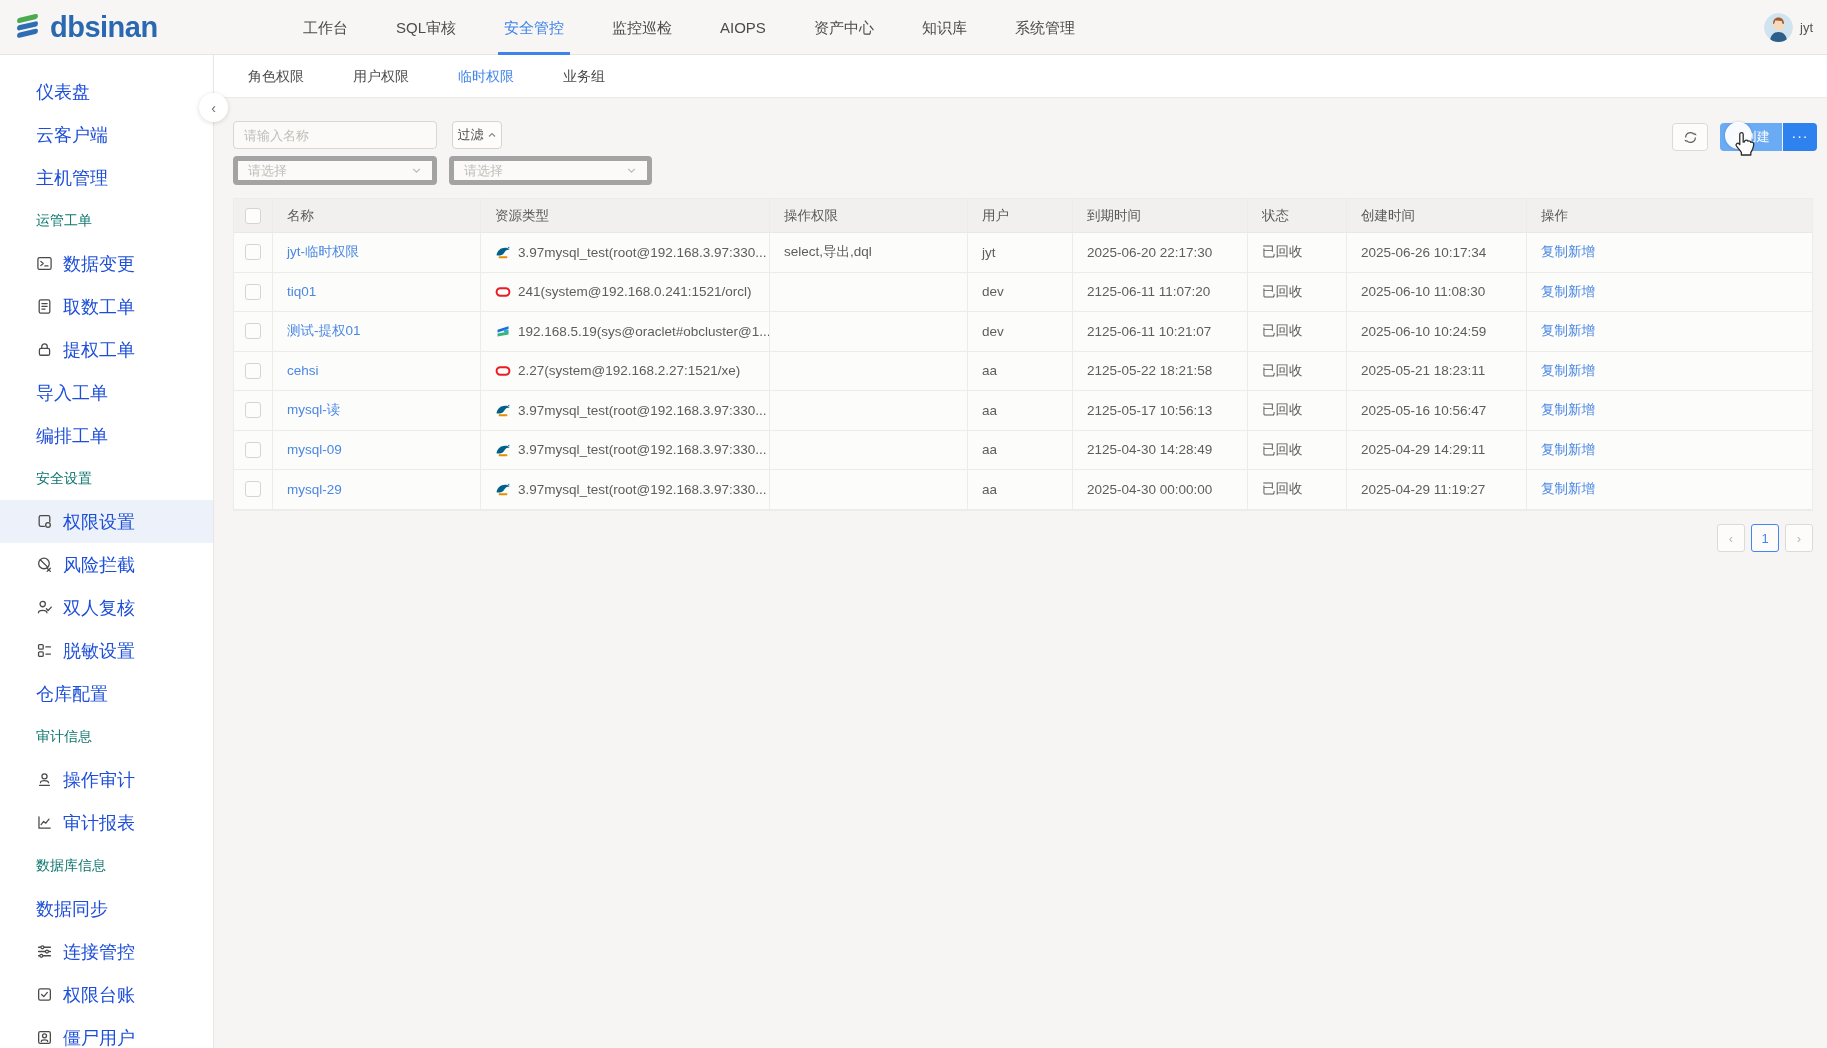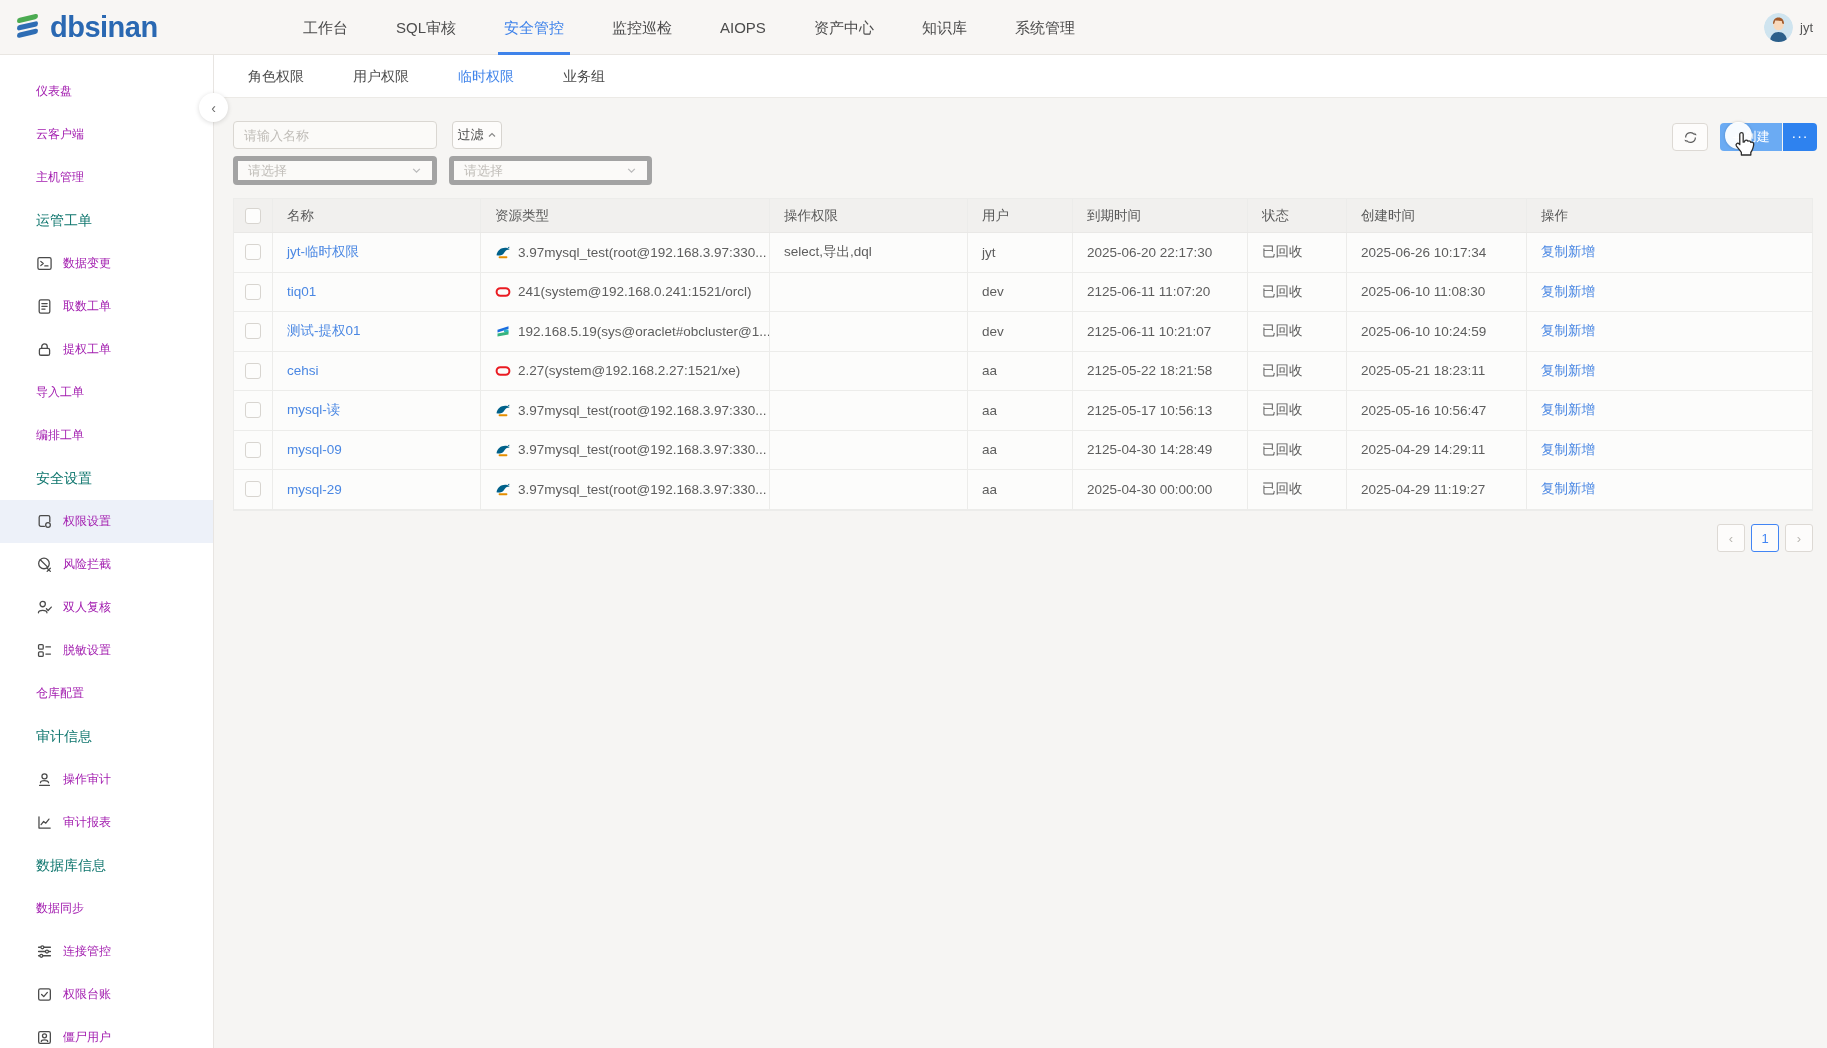--- a/index.html
+++ b/index.html
@@ -28,21 +28,21 @@
   }
   .header-right{margin-left:auto;display:flex;align-items:center;margin-right:14px;}
   .avatar{width:29px;height:29px;border-radius:50%;overflow:hidden;margin-right:7px;}
   .username{font-size:13px;color:#555;}
   
   .sidebar{
     position:absolute;left:0;top:55px;width:214px;bottom:0;background:#ffffff;
     border-right:1px solid #e8e5e2;box-sizing:border-box;padding-top:15px;overflow:hidden;z-index:10;
   }
   .sb-item{
-    height:43px;display:flex;align-items:center;padding-left:36px;font-size:12px;color:#a21caf;
+    height:43px;display:flex;align-items:center;padding-left:36px;font-size:18px;color:#1d4ed8;
     cursor:pointer;box-sizing:border-box;white-space:nowrap;
   }
   .sb-item .sb-icon{width:17px;height:17px;margin-right:10px;display:inline-flex;flex:0 0 auto;}
   .sb-item.group{color:#0f766e;cursor:default;font-size:14px;text-align:center;}
   .sb-item.indent{}
   .sb-item.active{background:#edf1f9;}
   
   .collapse-handle{
     position:absolute;left:199px;top:93px;width:29px;height:29px;border-radius:50%;
     background:#fff;box-shadow:0 1px 5px rgba(0,0,0,0.14);z-index:20;cursor:pointer;

